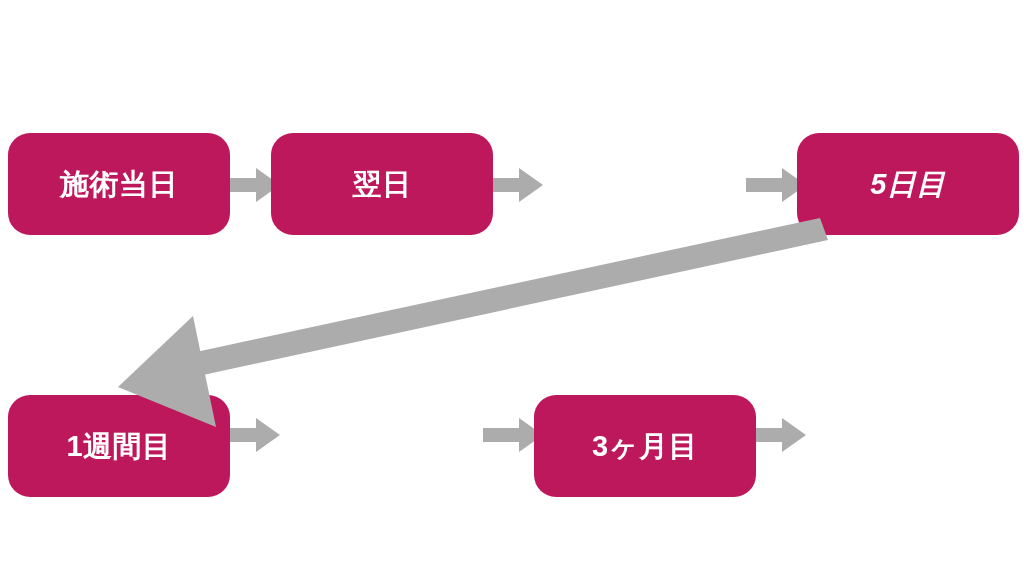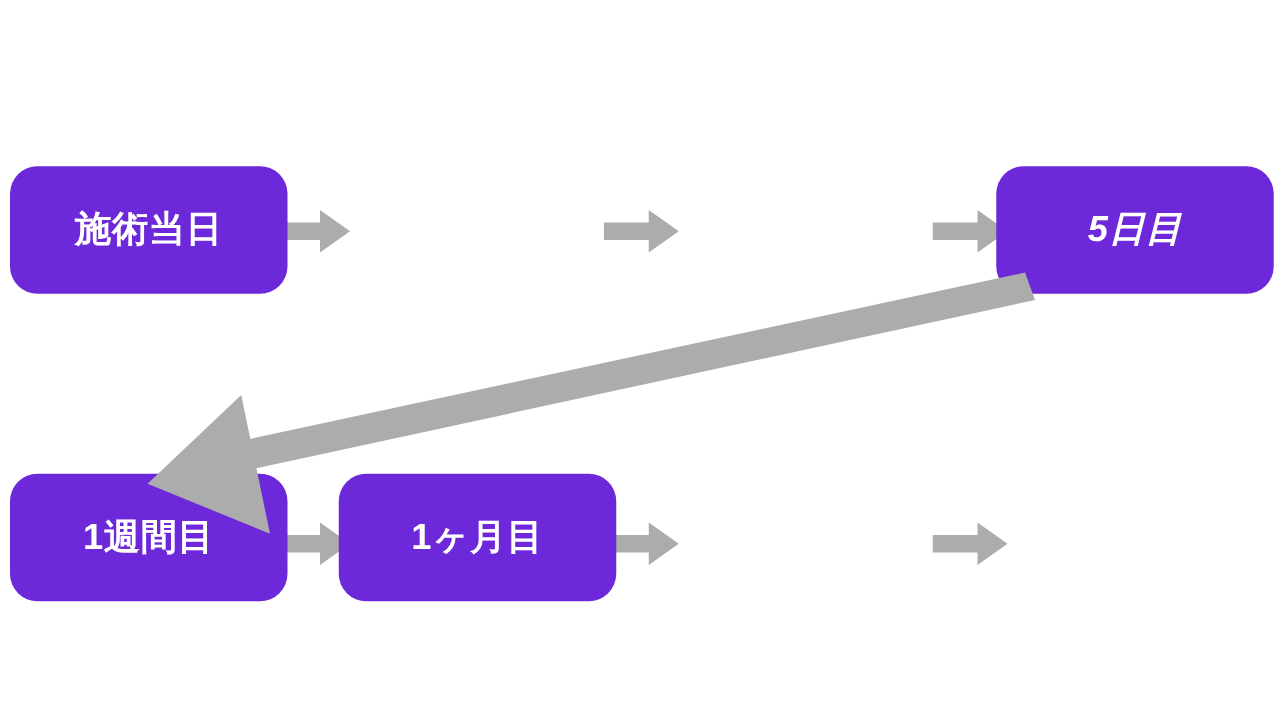--- a/index.html
+++ b/index.html
@@ -17,40 +17,40 @@
     background: #ffffff;
     overflow: hidden;
   }
 
   
   .flow-box {
     position: absolute;
     width: 222px;
     height: 102px;
     border-radius: 22px;
-    background: #6d28d9;
+    background: #be185d;
     display: flex;
     align-items: center;
     justify-content: center;
     box-sizing: border-box;
     z-index: 2;
   }
   .flow-box .box-label {
     color: #ffffff;
     font-size: 29px;
     font-weight: bold;
     letter-spacing: 0.5px;
     line-height: 1;
     white-space: nowrap;
     user-select: none;
   }
 
   
   .row-top    { top: 133px; }
-  .row-bottom { top: 379px; text-align: center; }
+  .row-bottom { top: 395px; text-align: center; }
 
   .col-0 { left: 8px; }
   .col-1 { left: 271px; }
   .col-2 { left: 534px; }
   .col-3 { left: 797px; font-style: italic; }
 
   
   .mini-arrow {
     position: absolute;
     width: 60px;
@@ -78,29 +78,32 @@
   }
 </style>
 </head>
 <body>
 
 <div id="canvas">
 
   <div class="flow-box row-top col-0">
     <span class="box-label">施術当日</span>
   </div>
+  <div class="flow-box row-top col-1">
+    <span class="box-label">翌日</span>
+  </div>
   <div class="flow-box row-top col-3">
     <span class="box-label">5日目</span>
   </div>
 
   <div class="flow-box row-bottom col-0">
     <span class="box-label">1週間目</span>
   </div>
-  <div class="flow-box row-bottom col-1">
-    <span class="box-label">1ヶ月目</span>
+  <div class="flow-box row-bottom col-2">
+    <span class="box-label">3ヶ月目</span>
   </div>
 
   <div class="mini-arrow mini-top gap-0">
     <svg viewBox="0 0 60 38" xmlns="http://www.w3.org/2000/svg">
       <polygon points="0,12 36,12 36,2 60,19 36,36 36,26 0,26" fill="#ACACAC"></polygon>
     </svg>
   </div>
   <div class="mini-arrow mini-top gap-1">
     <svg viewBox="0 0 60 38" xmlns="http://www.w3.org/2000/svg">
       <polygon points="0,12 36,12 36,2 60,19 36,36 36,26 0,26" fill="#ACACAC"></polygon>

